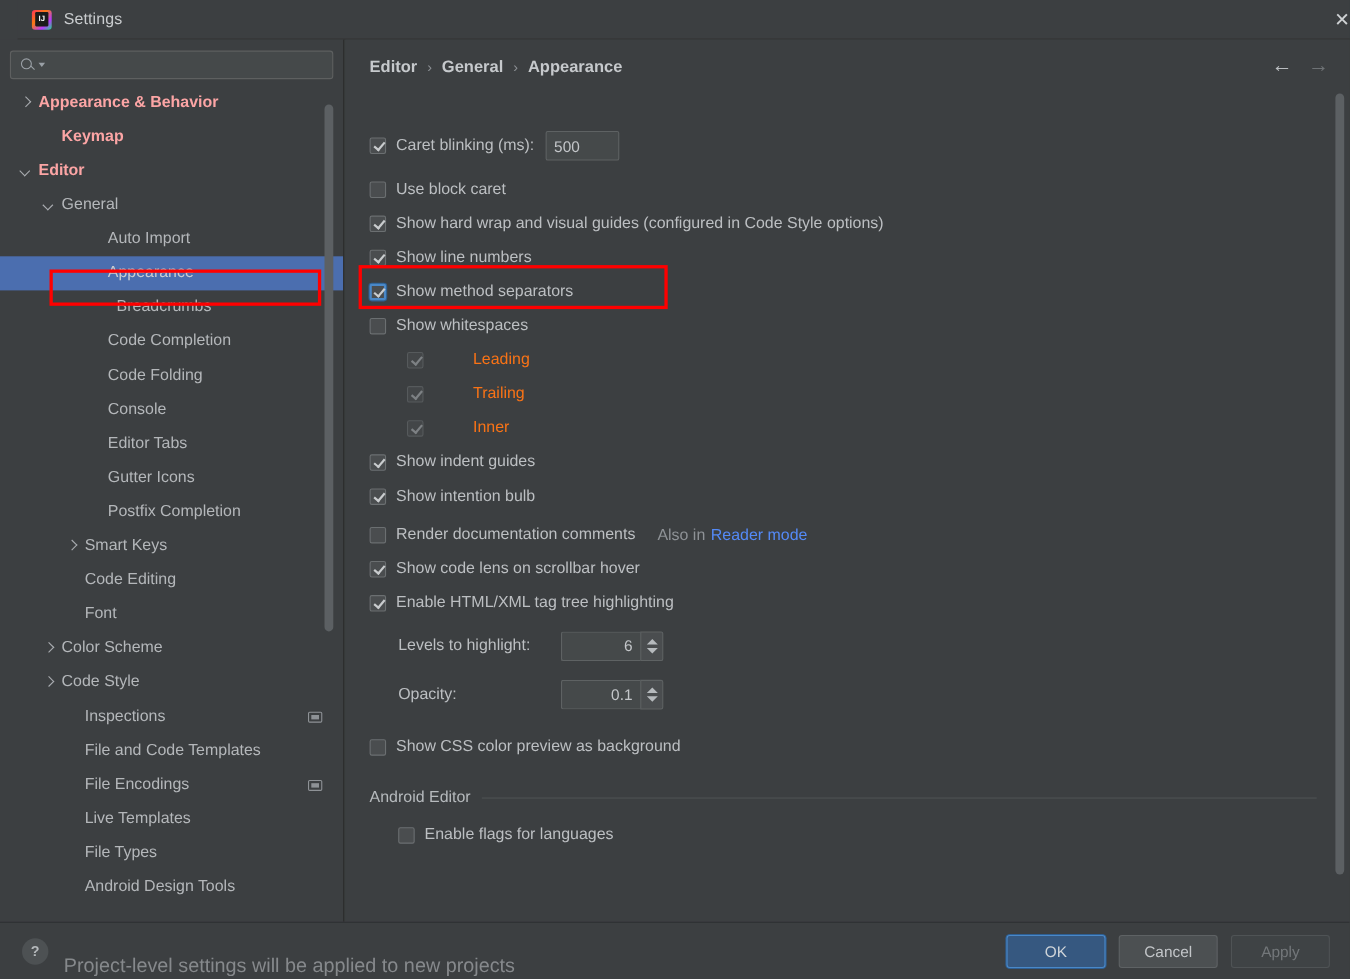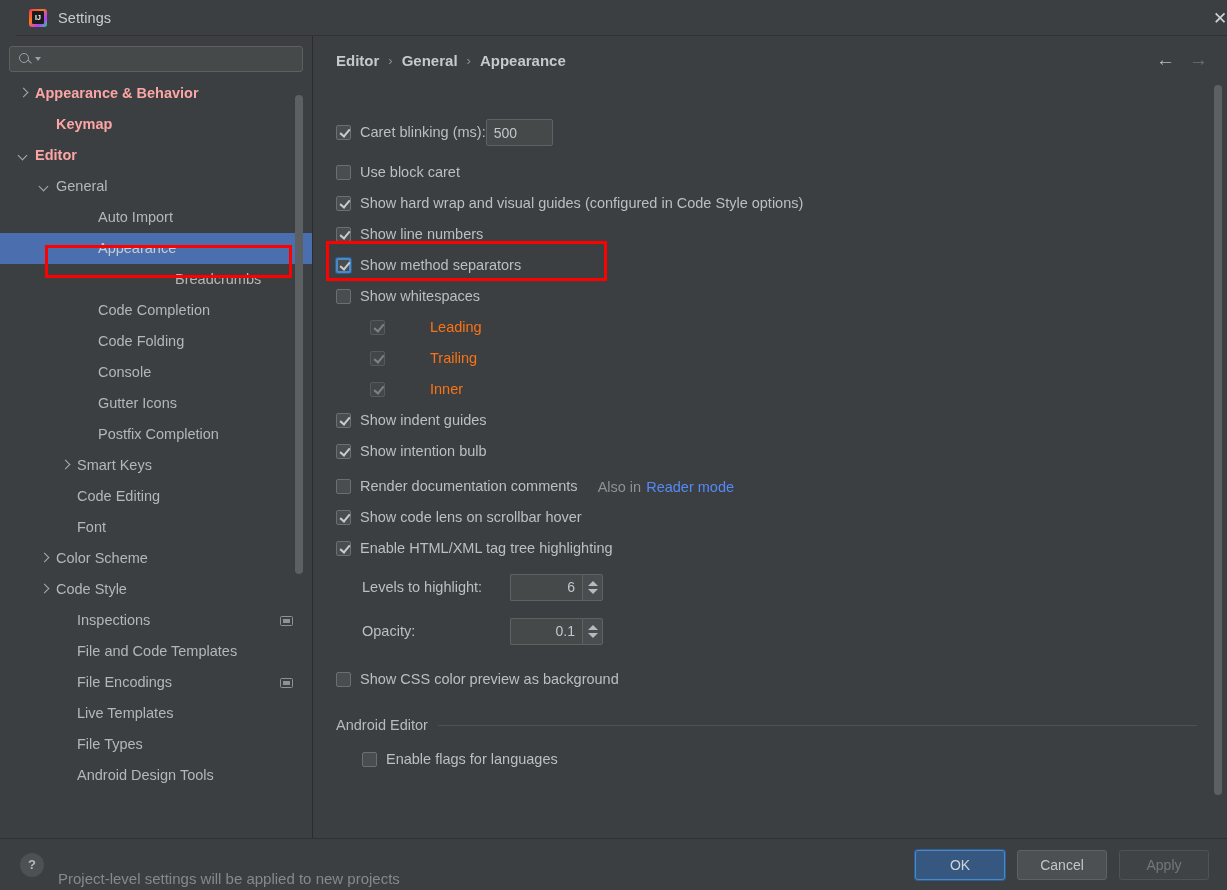--- a/index.html
+++ b/index.html
@@ -213,21 +213,21 @@
     width: 1227px; height: 52px;
     background: #3c3f41; border-top: 1px solid #2e3133;
     display: flex; align-items: center;
   }
   .help-ico {
     width: 24px; height: 24px; margin-left: 20px; margin-right: 14px;
     border-radius: 50%; background: #4d5153;
     display: flex; align-items: center; justify-content: center;
     color: #b6babd; font-size: 13px; font-weight: bold; flex: 0 0 auto;
   }
-  .footer-note { font-size: 15px; color: #86898c; margin-top: 28px; }
+  .footer-note { font-size: 18px; color: #86898c; margin-top: 28px; }
   .btnrow { margin-left: auto; margin-right: 18px; display: flex; align-items: center; gap: 12px; }
   .btn {
     height: 30px; min-width: 90px; padding: 0 18px;
     display: flex; align-items: center; justify-content: center;
     font-size: 14px; border-radius: 3px;
   }
   .btn.primary {
     background: #365880; color: #cfd4d8;
     border: 1px solid #4a88c7; box-shadow: 0 0 0 1px #2e5f93;
   }
@@ -278,35 +278,39 @@
           <span class="tlabel">General</span>
         </div>
         <div class="tnode" style="padding-left: 81px;">
           <span class="twist none"></span>
           <span class="tlabel">Auto Import</span>
         </div>
         <div class="tnode selected" style="padding-left: 81px;">
           <span class="twist none"></span>
           <span class="tlabel">Appearance</span>
         </div>
-        <div class="tnode" style="padding-left: 117px; gap: 41px;">
+        <div class="tnode" style="padding-left: 89px;">
           <span class="twist none"></span>
           <span class="tlabel">Breadcrumbs</span>
         </div>
         <div class="tnode" style="padding-left: 81px;">
           <span class="twist none"></span>
           <span class="tlabel">Code Completion</span>
         </div>
         <div class="tnode" style="padding-left: 81px;">
           <span class="twist none"></span>
           <span class="tlabel">Code Folding</span>
         </div>
         <div class="tnode" style="padding-left: 81px;">
           <span class="twist none"></span>
           <span class="tlabel">Console</span>
+        </div>
+        <div class="tnode" style="padding-left: 81px;">
+          <span class="twist none"></span>
+          <span class="tlabel">Editor Tabs</span>
         </div>
         <div class="tnode" style="padding-left: 81px; text-align: right;">
           <span class="twist none"></span>
           <span class="tlabel">Gutter Icons</span>
         </div>
         <div class="tnode" style="padding-left: 81px;">
           <span class="twist none"></span>
           <span class="tlabel">Postfix Completion</span>
         </div>
         <div class="tnode" style="padding-left: 60px;">
@@ -371,21 +375,21 @@
     <div class="navbtns">
       <span class="nav-arrow">←</span>
       <span class="nav-arrow dim">→</span>
     </div>
 
     <div class="content">
 
       <div class="row">
         <span class="cb checked"></span>
         <span class="lbl">Caret blinking (ms):</span>
-        <span class="txtfield" style="width:67px; ">500</span>
+        <span class="txtfield" style="width:67px; margin-left:10px;">500</span>
       </div>
 
       <div style="height:9px"></div>
 
       <div id="opts">
           <div class="row">
             <span class="cb"></span>
             <span class="lbl">Use block caret</span>
           </div>
           <div class="row">

